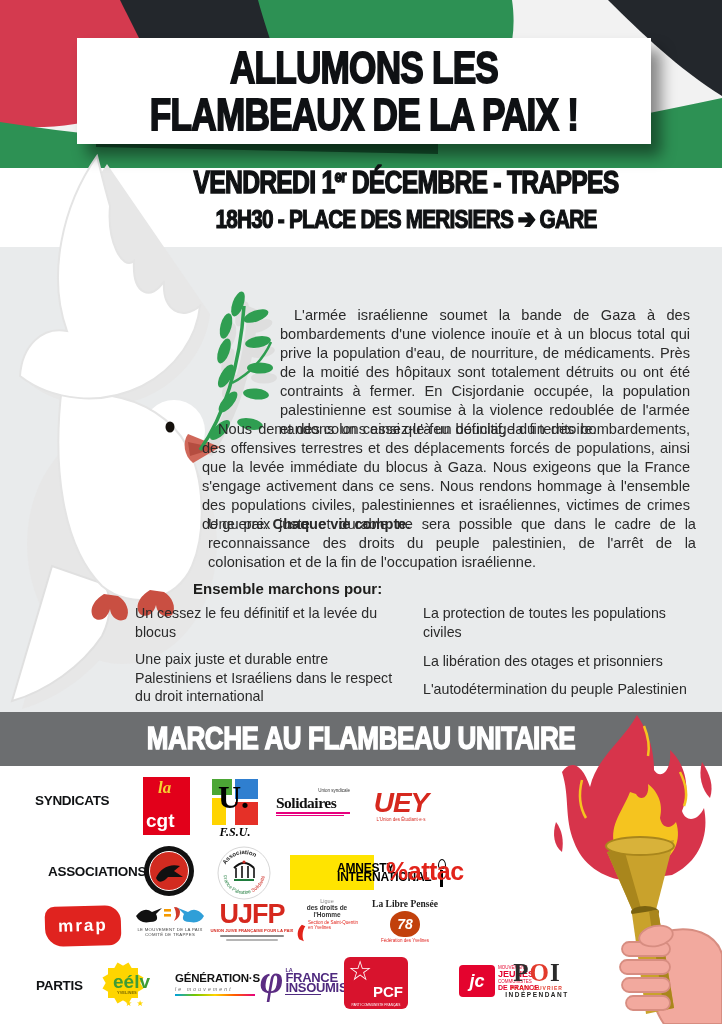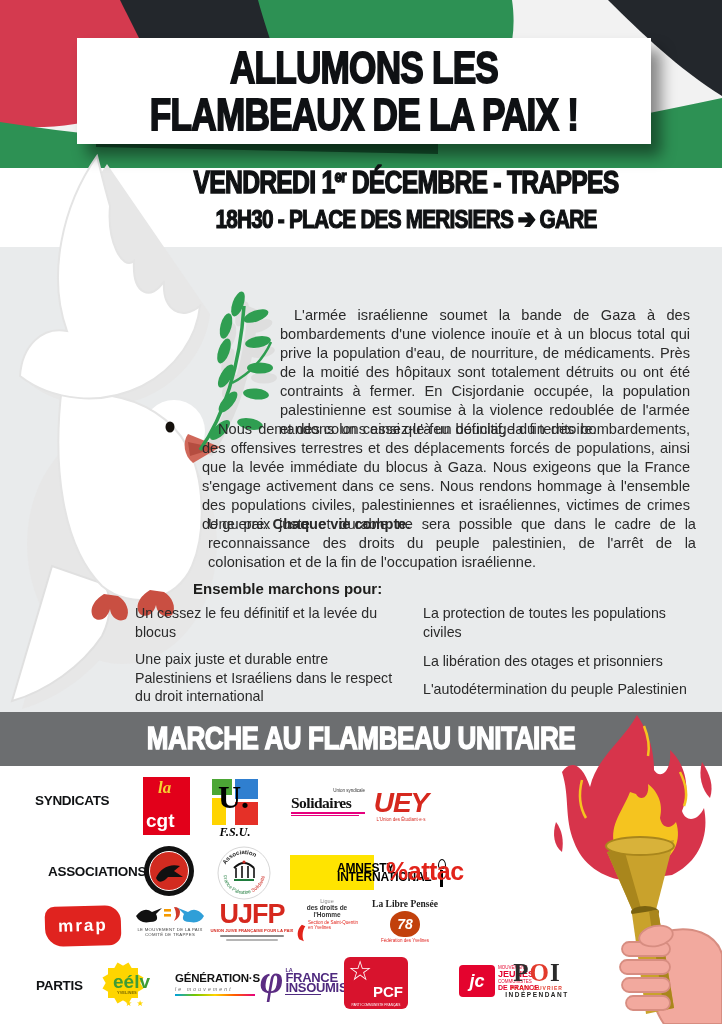--- a/index.html
+++ b/index.html
@@ -54,21 +54,21 @@
   .fsu .mosaic{position:relative;width:46px;height:46px;margin:0 auto;}
   .fsu .b{position:absolute;}
   .fsu .b1{left:0;top:0;width:20px;height:16px;background:#4ba635;}
   .fsu .b2{left:23px;top:0;width:23px;height:20px;background:#2f7fd0;}
   .fsu .b3{left:0;top:19px;width:14px;height:27px;background:#ffd400;}
   .fsu .b4{left:23px;top:23px;width:23px;height:23px;background:#e53027;}
   .fsu .u{position:absolute;left:6px;top:0px;font-family:"Liberation Serif",serif;font-weight:bold;
           font-size:32px;color:#000;}
   .fsu .nm{font-family:"Liberation Serif",serif;font-style:italic;font-weight:bold;font-size:12px;color:#000;}
 
-  .soli{left:276px;top:789px;width:74px;margin-left:15px;}
+  .soli{left:276px;top:789px;width:74px;}
   .soli .top{font-size:4.5px;color:#333;text-align:right;line-height:4.5px;}
   .soli .nm{font-family:"Liberation Serif",serif;font-weight:bold;font-size:15.5px;color:#111;
             letter-spacing:-0.5px;line-height:17px;}
   .soli .u1{height:2px;background:#e6007e;margin-top:1px;}
   .soli .u2{height:1px;background:#e6007e;margin-top:1px;width:92%;}
 
   .uey{left:364px;top:789px;width:74px;text-align:center;}
   .uey .nm{color:#d6281e;font-weight:bold;font-style:italic;font-size:28px;line-height:28px;letter-spacing:-1px;}
   .uey .sub{color:#d6281e;font-size:4.5px;line-height:5px;}
 

